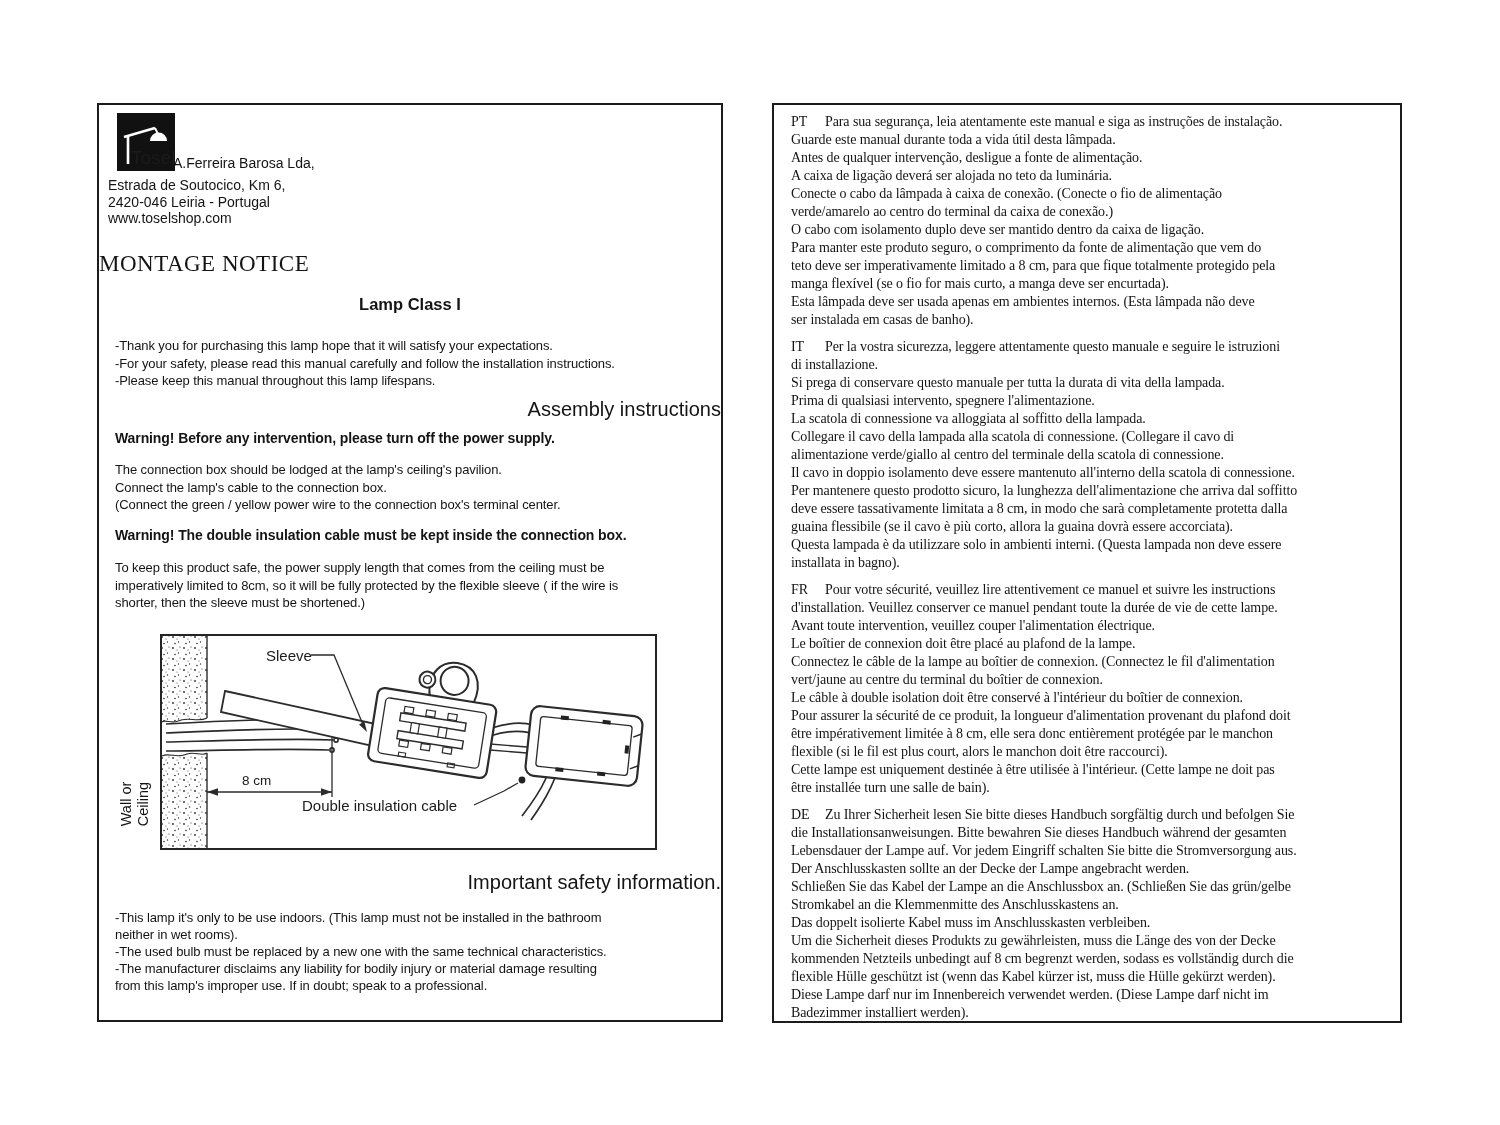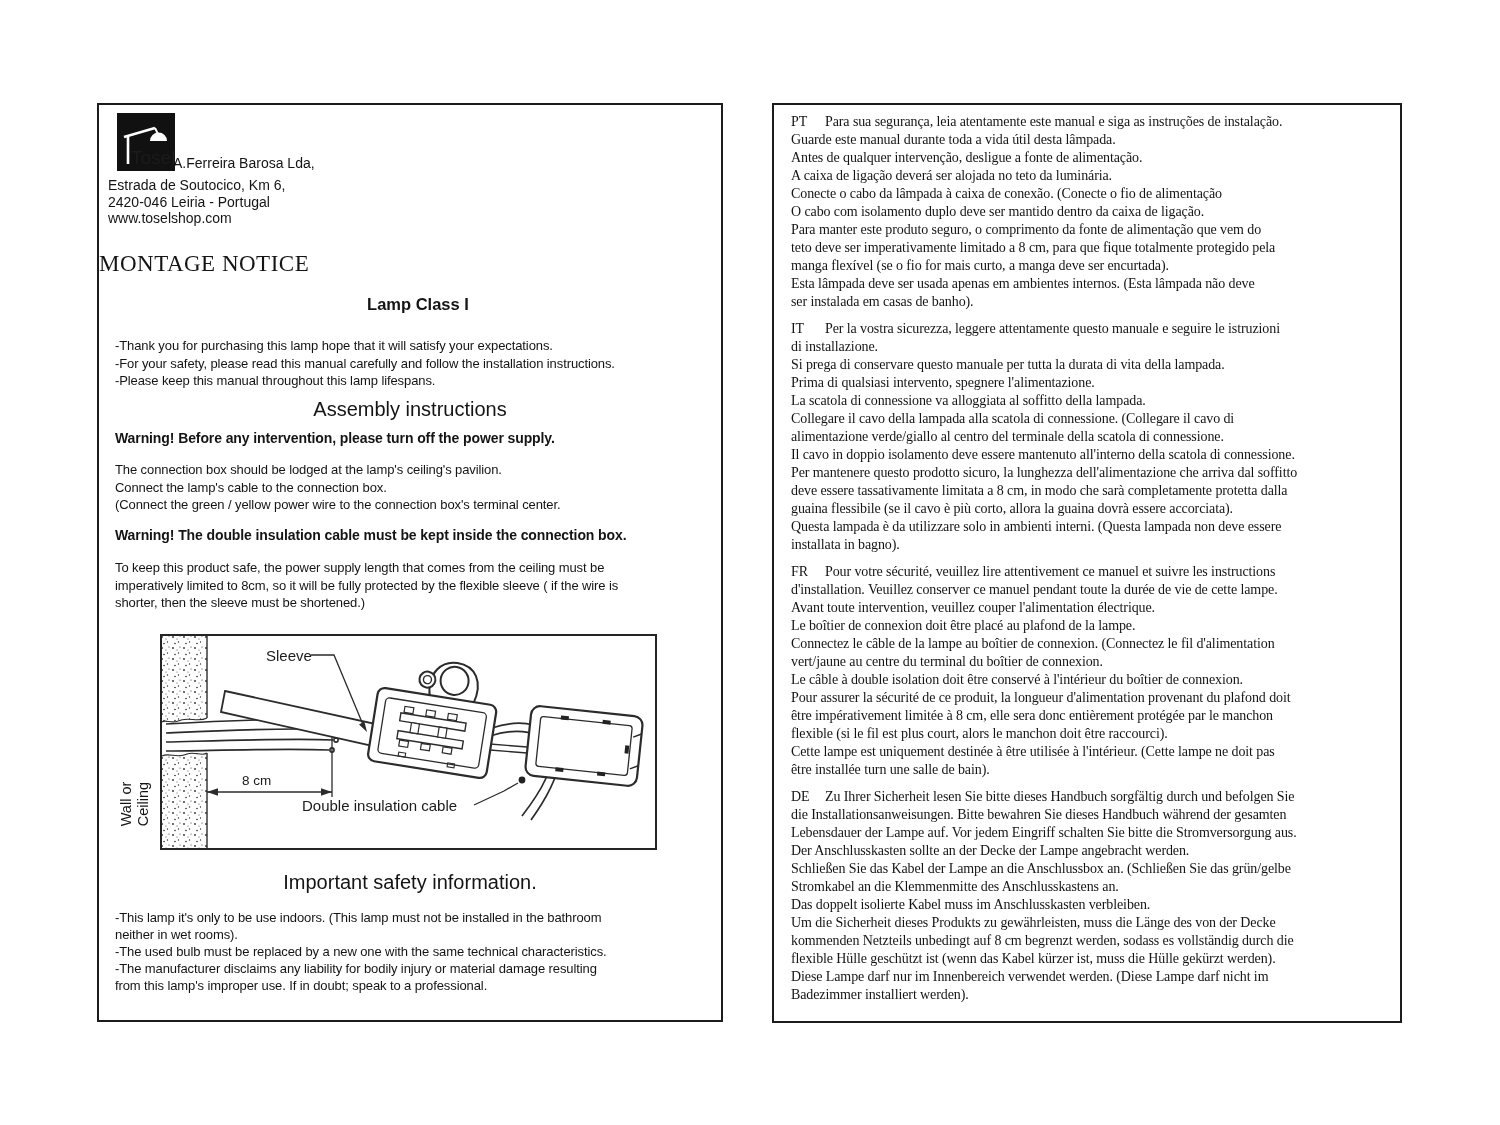--- a/index.html
+++ b/index.html
@@ -8,24 +8,24 @@
   .panel{position:absolute;background:#ffffff;border:2px solid #1c1c1c;overflow:hidden;}
   #left-panel{left:97px;top:103px;width:622px;height:915px;}
   #right-panel{left:772px;top:103px;width:626px;height:916px;}
 
   
   .abs{position:absolute;}
   .logo-box{left:18px;top:8px;width:48px;height:58px;background:#111;}
   .company-line{left:74px;top:50px;font-size:14px;white-space:nowrap;}
   .address-block{left:9px;top:72px;font-size:14px;line-height:16.5px;white-space:nowrap;}
   .main-title{left:0;top:146px;width:100%;text-align:left;font-size:23px;letter-spacing:.5px;font-family:Liberation Serif, serif;}
-  .sub-title{left:0;top:190px;width:100%;text-align:center;font-size:16.5px;font-weight:bold;margin-left:8px;}
+  .sub-title{left:0;top:190px;width:100%;text-align:center;font-size:16.5px;font-weight:bold;}
   .body-lines{font-size:13px;line-height:17.5px;letter-spacing:-0.1px;white-space:nowrap;}
   .intro{left:16px;top:232px;}
-  .section-title{left:0;width:100%;text-align:center;font-size:20px;}
+  .section-title{left:0;width:100%;text-align:right;font-size:20px;}
   .assembly-title{top:293px;}
   .warning{left:16px;font-size:14px;font-weight:bold;letter-spacing:-0.1px;white-space:nowrap;}
   .warning1{top:325px;}
   .para1{left:16px;top:356px;}
   .warning2{top:422px;}
   .para2{left:16px;top:454px;}
   .diagram-wrap{left:61px;top:529px;width:497px;height:216px;}
   .wall-label{left:-24px;top:680px;width:124px;height:38px;transform:rotate(-90deg);
               font-size:14.5px;line-height:17px;text-align:center;white-space:nowrap;}
   .safety-title{top:766px;}
@@ -215,20 +215,21 @@
 
       <div class="lang-section">
         <div class="lang-first">
           <span class="lang-code">PT</span><span>Para sua segurança, leia atentamente este manual e siga as instruções de instalação.</span>
         </div>
         <div>
             <div>Guarde este manual durante toda a vida útil desta lâmpada.</div>
             <div>Antes de qualquer intervenção, desligue a fonte de alimentação.</div>
             <div>A caixa de ligação deverá ser alojada no teto da luminária.</div>
             <div>Conecte o cabo da lâmpada à caixa de conexão. (Conecte o fio de alimentação</div>
+            <div>verde/amarelo ao centro do terminal da caixa de conexão.)</div>
             <div>O cabo com isolamento duplo deve ser mantido dentro da caixa de ligação.</div>
             <div>Para manter este produto seguro, o comprimento da fonte de alimentação que vem do</div>
             <div>teto deve ser imperativamente limitado a 8 cm, para que fique totalmente protegido pela</div>
             <div>manga flexível (se o fio for mais curto, a manga deve ser encurtada).</div>
             <div>Esta lâmpada deve ser usada apenas em ambientes internos. (Esta lâmpada não deve</div>
             <div>ser instalada em casas de banho).</div>
           </div>
       </div>
 
       <div class="lang-section">

